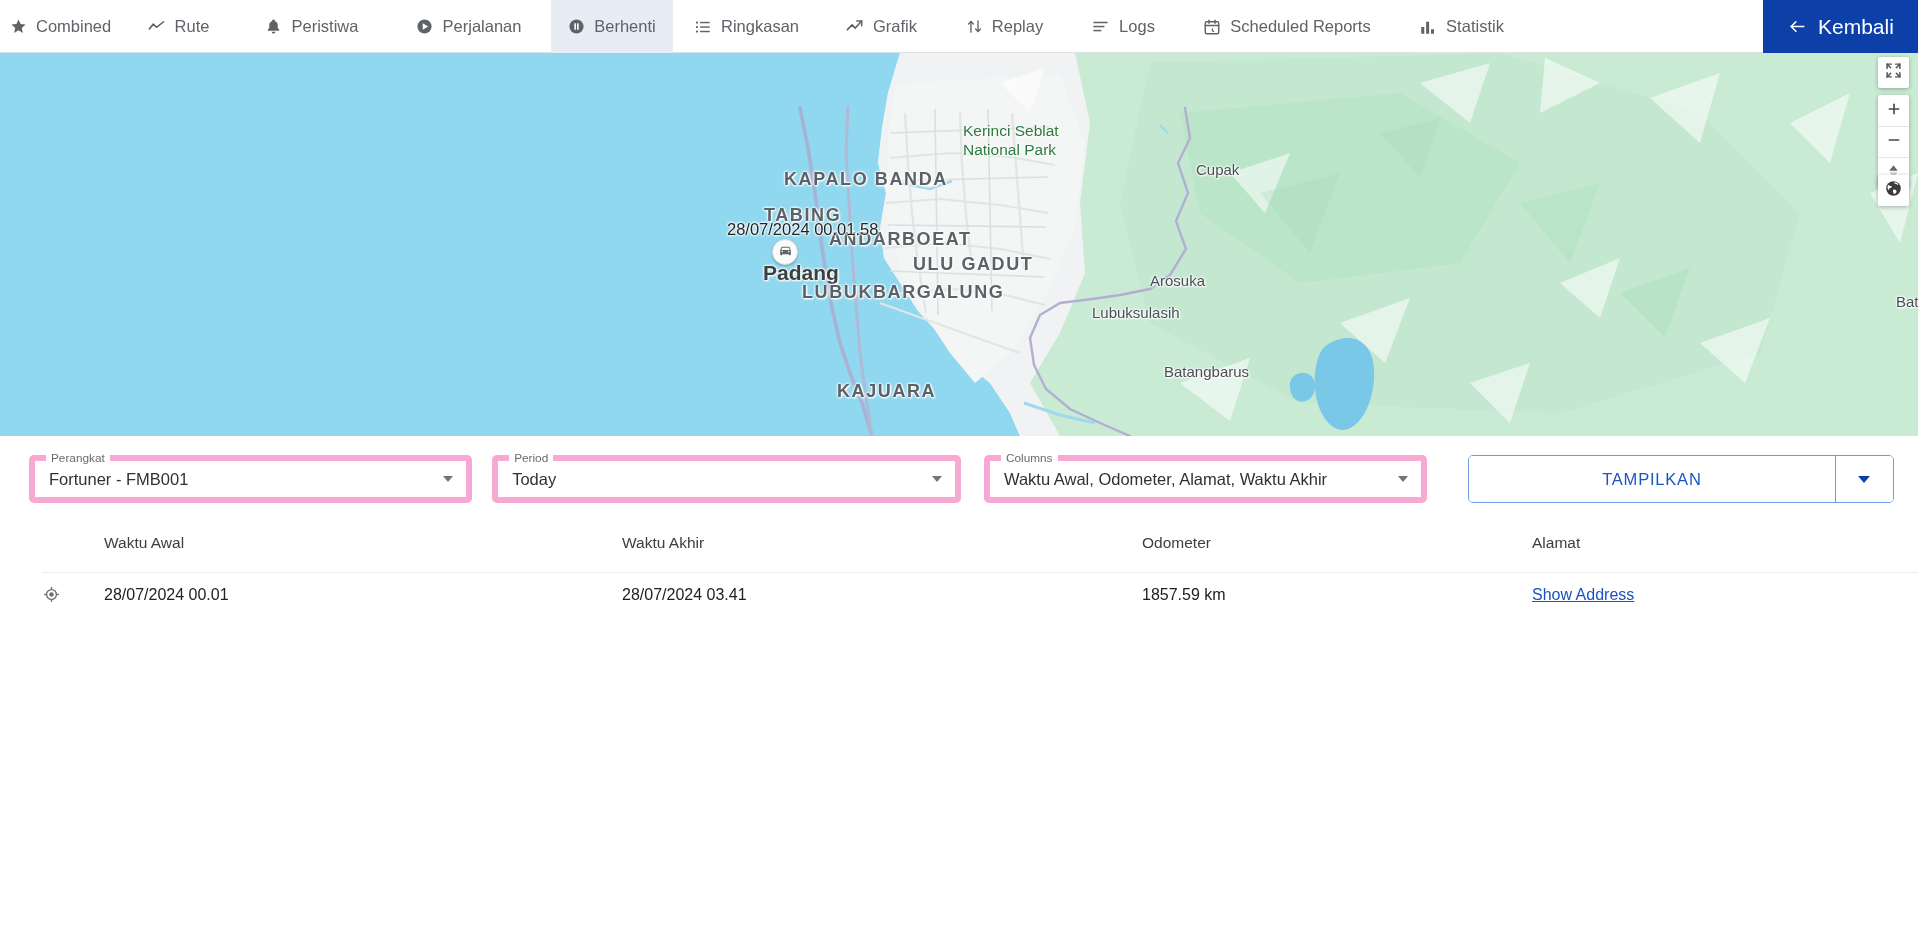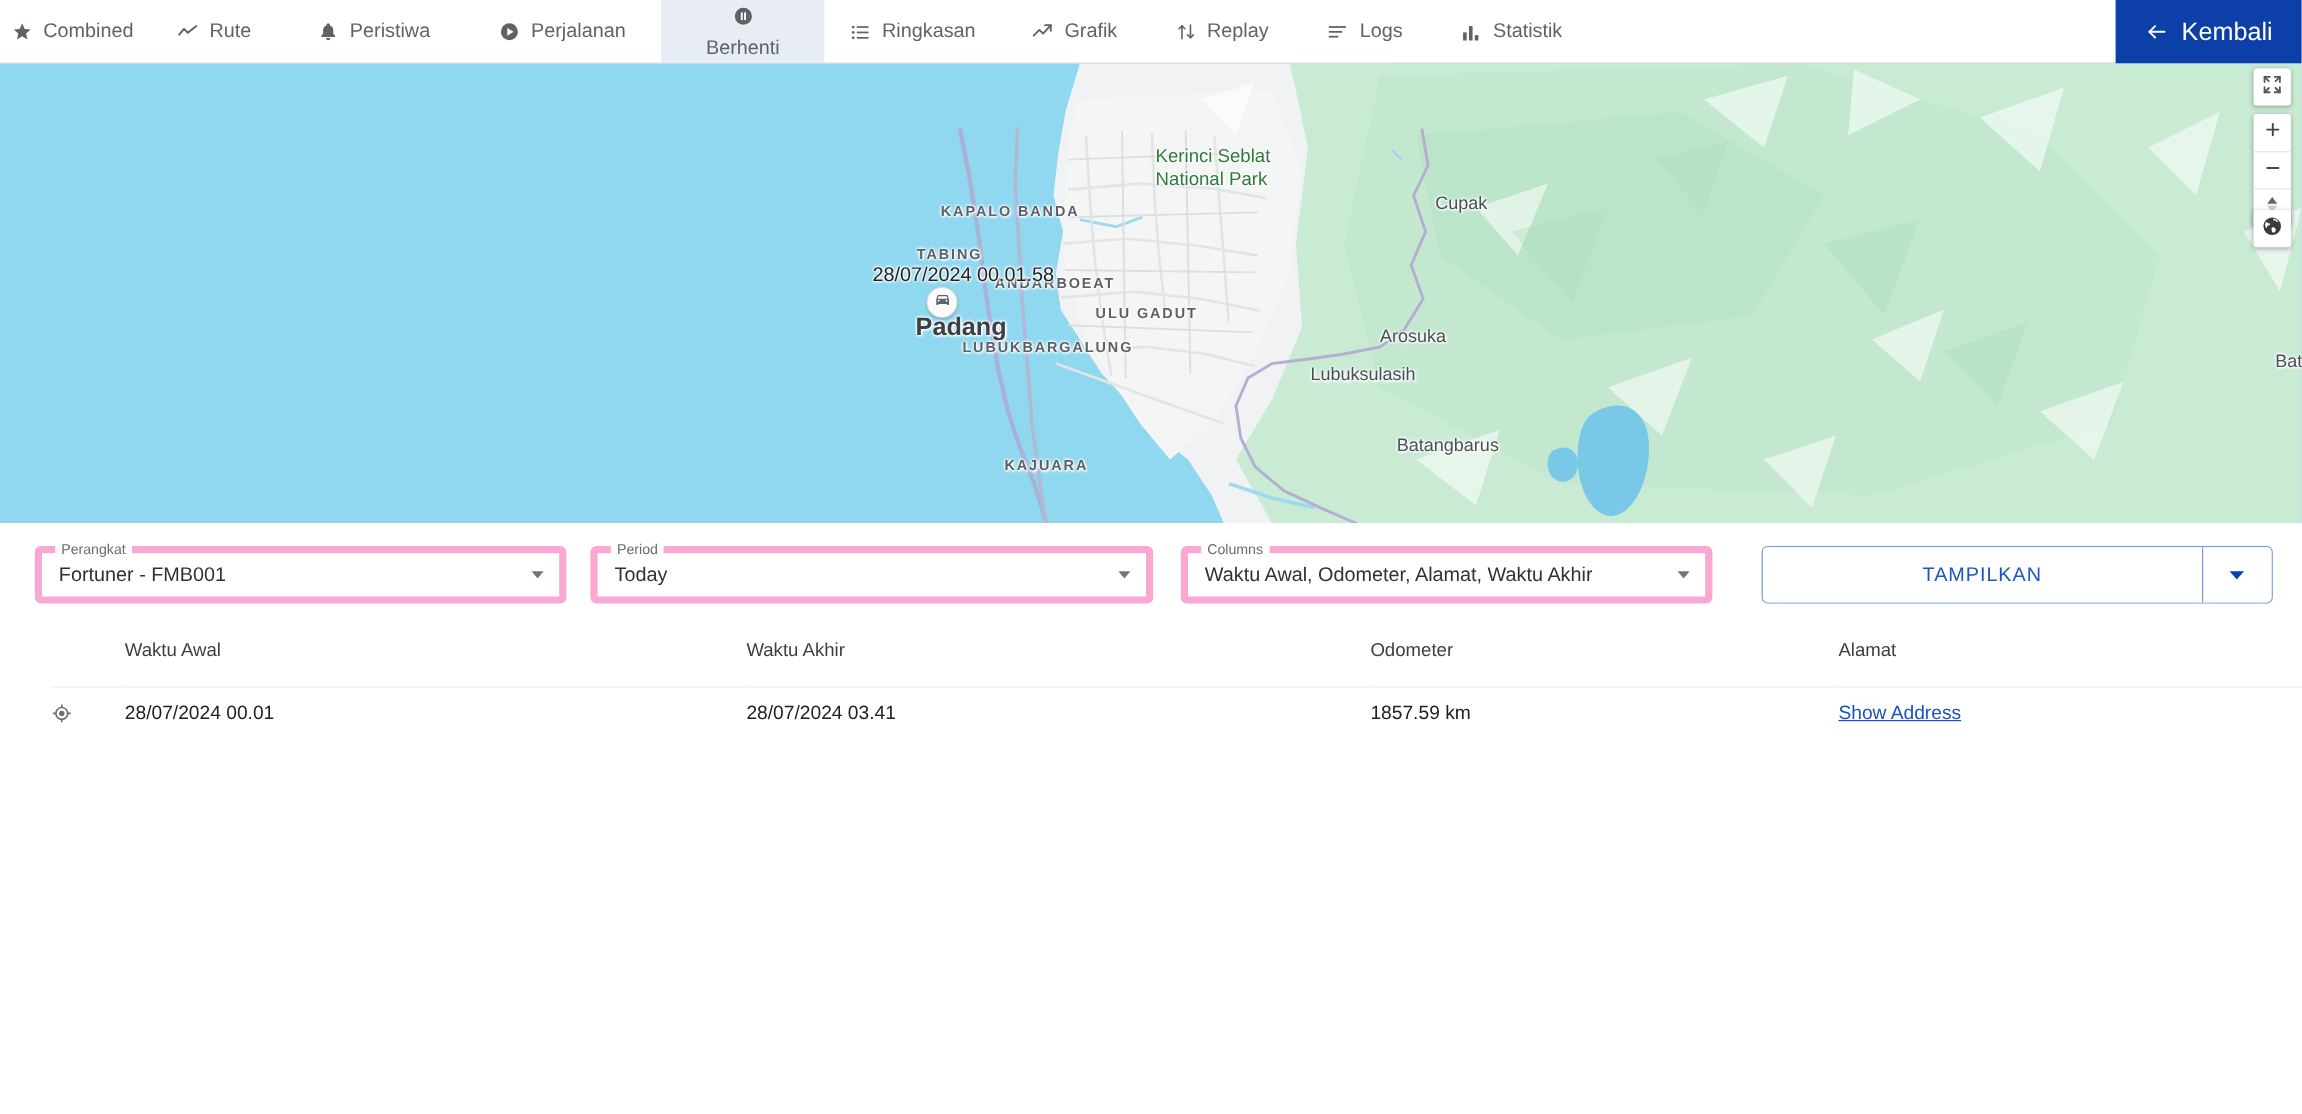--- a/index.html
+++ b/index.html
@@ -33,21 +33,21 @@
   .tab.active { background: #e8edf5; }
   .tab .tlabel { line-height: 1; }
   .tab .ticon { display: flex; align-items: center; justify-content: center; width: 19px; height: 19px; }
   .tab .ticon svg { display: block; }
 
   
   .tab-combined   { width: 119px; padding-left: 10px; justify-content: flex-start; }
   .tab-rute       { width: 118px; }
   .tab-peristiwa  { width: 148px; }
   .tab-perjalanan { width: 166px; }
-  .tab-berhenti   { width: 136px; flex-direction: column; }
+  .tab-berhenti   { width: 122px; }
   .tab-ringkasan  { width: 147px; }
   .tab-grafik     { width: 122px; }
   .tab-replay     { width: 125px; }
   .tab-logs       { width: 112px; }
   .tab-scheduled  { width: 216px; }
   .tab-statistik  { width: 133px; }
 
   .tab-spacer { flex: 1 1 auto; }
 
   .btn-kembali {
@@ -72,21 +72,21 @@
   }
   .map-svg { position:absolute; top:0; left:0; width:1918px; height:383px; display:block; }
 
   .map-label {
     position: absolute;
     white-space: nowrap;
     pointer-events: none;
     color: #4a4f55;
     text-shadow: 0 0 3px #ffffff, 0 0 3px #ffffff, 0 0 2px #ffffff, 1px 1px 2px #ffffff;
   }
-  .lbl-caps { letter-spacing: 1.6px; font-size: 12px; font-weight: 600; color: #5c6167; }
+  .lbl-caps { letter-spacing: 1.6px; font-size: 18px; font-weight: 600; color: #5c6167; }
   .lbl-city { font-size: 21px; font-weight: 700; color: #3c4043; }
   .lbl-town { font-size: 15px; font-weight: 400; color: #4a4f55; }
   .lbl-park { font-size: 15.5px; font-weight: 400; color: #2d7a3e; line-height: 1.22; }
 
   .ts-label {
     position: absolute;
     font-size: 16.5px;
     color: #1f2123;
     white-space: nowrap;
     text-shadow: 0 0 3px #fff, 0 0 3px #fff, 0 0 3px #fff, 0 0 2px #fff;
@@ -326,20 +326,30 @@
     <span class="ticon">
       <svg width="19" height="19" viewBox="0 0 24 24" fill="#5f6368">
           <rect x="3" y="6" width="18" height="1.9"></rect>
           <rect x="3" y="11.1" width="14" height="1.9"></rect>
           <rect x="3" y="16.2" width="10" height="1.9"></rect>
         </svg>
     </span>
     <span class="tlabel">Logs</span>
   </div>
 
+  <div class="tab tab-scheduled">
+    <span class="ticon">
+      <svg width="18" height="18" viewBox="0 0 24 24" fill="none" stroke="#5f6368" stroke-width="1.9" stroke-linecap="round" stroke-linejoin="round">
+          <rect x="3" y="5" width="18" height="16" rx="2"></rect>
+          <path d="M3 10h18M8 3v4M16 3v4"></path>
+          <path d="M12.5 14.5V17l1.8 1" stroke-width="1.6"></path>
+        </svg>
+    </span>
+    <span class="tlabel">Scheduled Reports</span>
+  </div>
 
   <div class="tab tab-statistik">
     <span class="ticon">
       <svg width="18" height="18" viewBox="0 0 24 24" fill="#5f6368">
           <rect x="3" y="12" width="4" height="9"></rect>
           <rect x="9.5" y="5" width="4" height="16"></rect>
           <rect x="16" y="15" width="4" height="6"></rect>
         </svg>
     </span>
     <span class="tlabel">Statistik</span>

